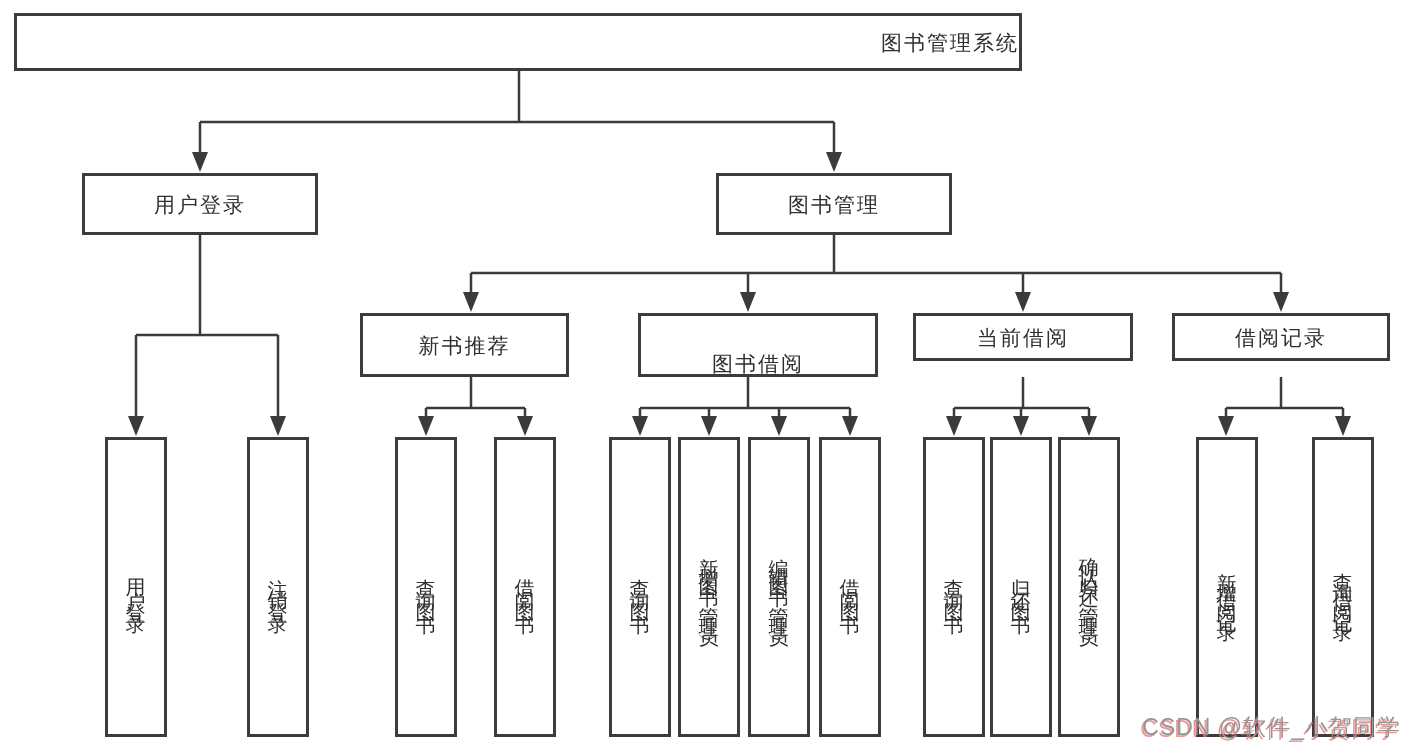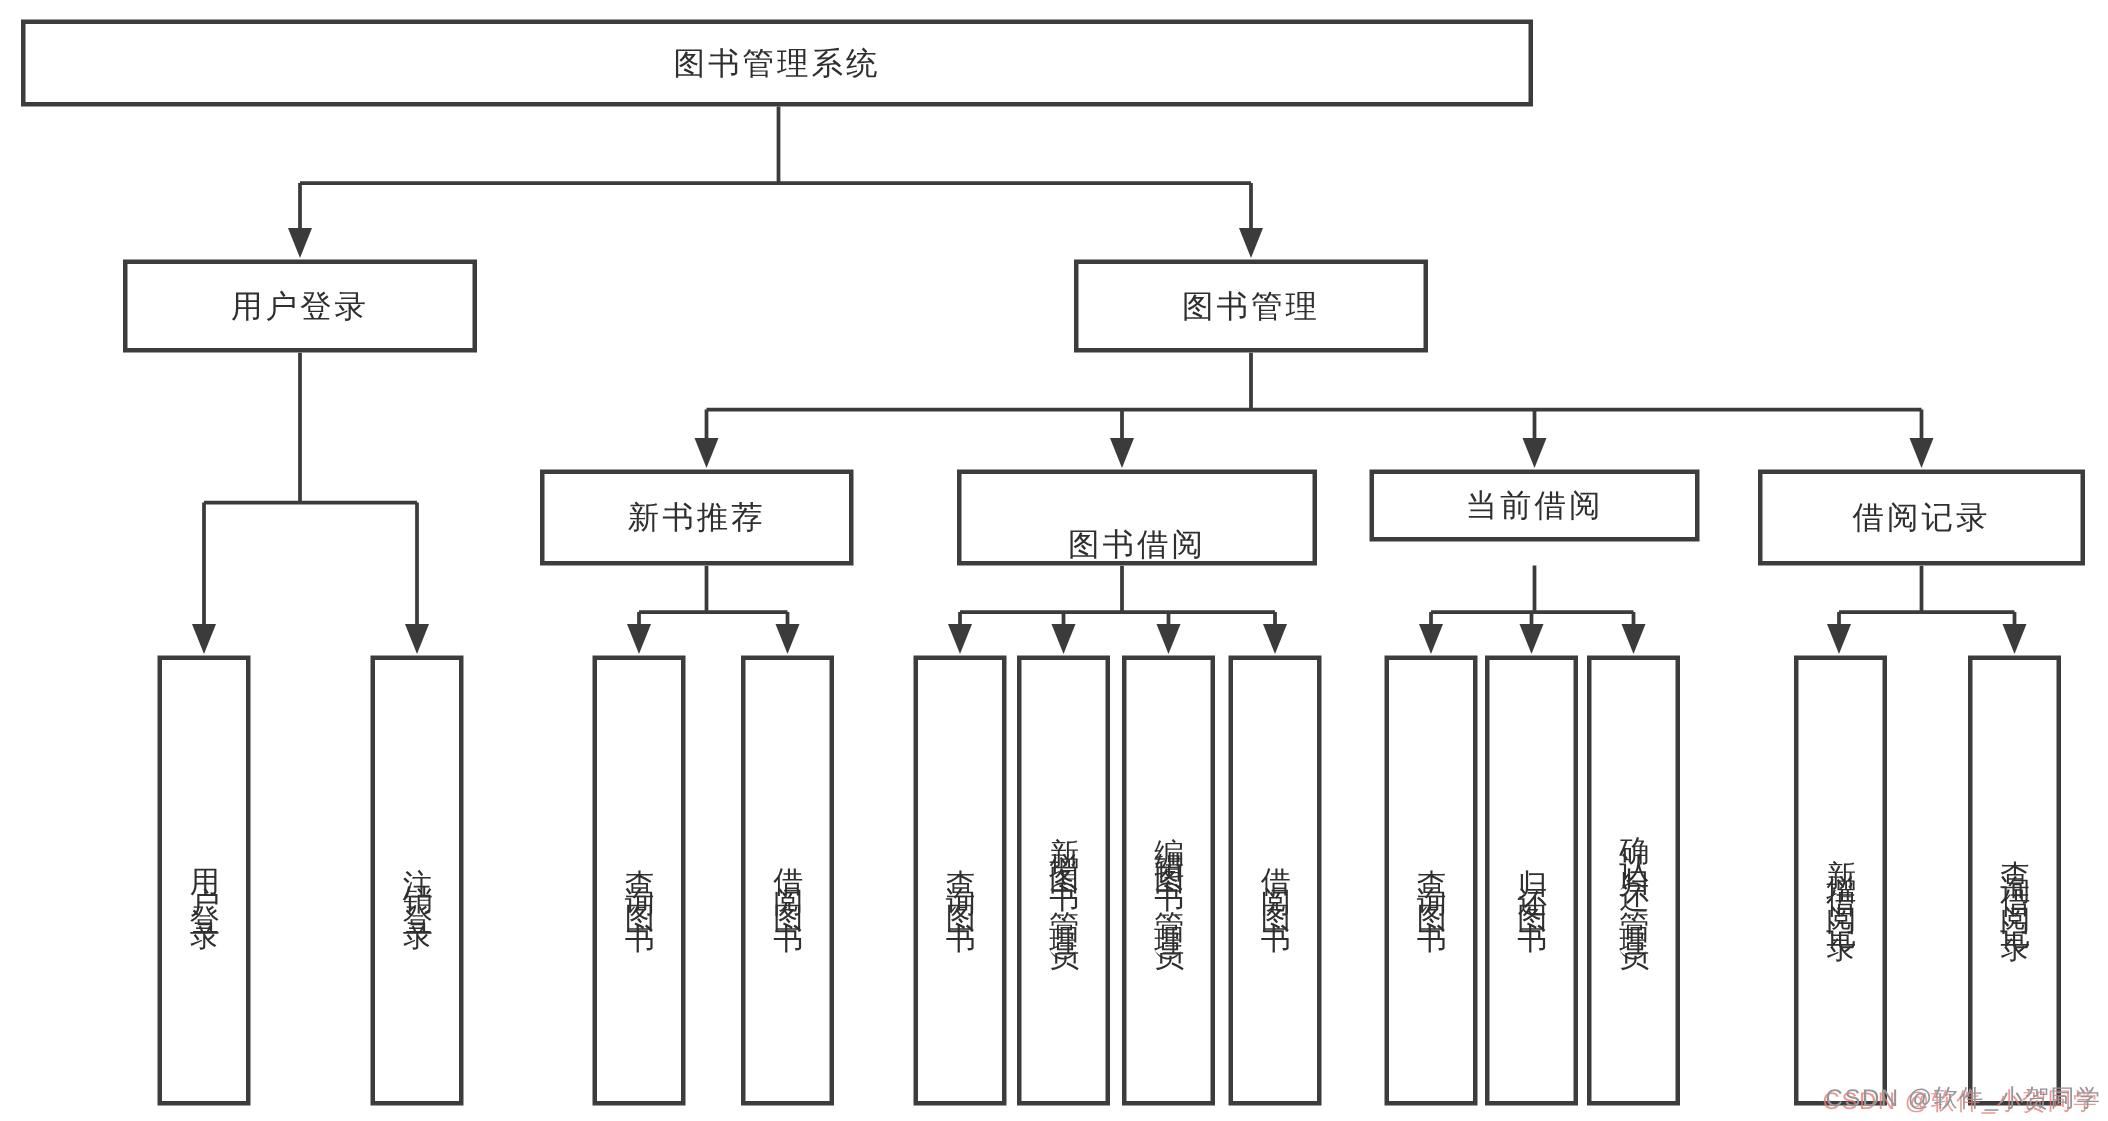--- a/index.html
+++ b/index.html
@@ -24,21 +24,21 @@
     writing-mode: vertical-rl;
     font-size: 20px;
     letter-spacing: 12px;
     line-height: 1;
   }
   .vbox.dense span { letter-spacing: 10px; }
   .watermark {
     position: absolute;
     right: 4px;
     bottom: 4px;
-    font-size: 16px;
+    font-size: 23px;
     letter-spacing: 1px;
     color: #95959a;
     text-shadow: -2px 2px 0 rgba(232, 117, 111, 0.75);
     z-index: 3;
     white-space: nowrap;
   }
 </style>
 </head>
 <body>
 
@@ -77,41 +77,41 @@
       <polygon points="771,416 787,416 779,436"></polygon>
       <polygon points="842,416 858,416 850,436"></polygon>
       <polygon points="946,416 962,416 954,436"></polygon>
       <polygon points="1013,416 1029,416 1021,436"></polygon>
       <polygon points="1081,416 1097,416 1089,436"></polygon>
       <polygon points="1218,416 1234,416 1226,436"></polygon>
       <polygon points="1335,416 1351,416 1343,436"></polygon>
     </g>
   </svg>
 
-  <div class="box" style="left:14px; top:13px; width:1008px; height:58px;">
+  <div class="box" style="left:14px; top:13px; width:1008px; height:58px;justify-content:flex-end;">
     <span>图书管理系统</span>
   </div>
 
   <div class="box" style="left:82px; top:173px; width:236px; height:62px;">
     <span>用户登录</span>
   </div>
   <div class="box" style="left:716px; top:173px; width:236px; height:62px;">
     <span>图书管理</span>
   </div>
 
   <div class="box" style="left:360px; top:313px; width:209px; height:64px;">
     <span>新书推荐</span>
   </div>
   <div class="box" style="left:638px; top:313px; width:240px; height:64px;align-items:flex-end;">
     <span>图书借阅</span>
   </div>
   <div class="box" style="left:913px; top:313px; width:220px; height:48px;">
     <span>当前借阅</span>
   </div>
-  <div class="box" style="left:1172px; top:313px; width:218px; height:64px;text-align:right;">
+  <div class="box" style="left:1172px; top:313px; width:218px; height:48px;text-align:right;">
     <span>借阅记录</span>
   </div>
 
   <div class="box vbox" style="left:105px; top:437px; width:62px; height:300px;">
     <span>用户登录</span>
   </div>
   <div class="box vbox" style="left:247px; top:437px; width:62px; height:300px;">
     <span>注销登录</span>
   </div>
 

